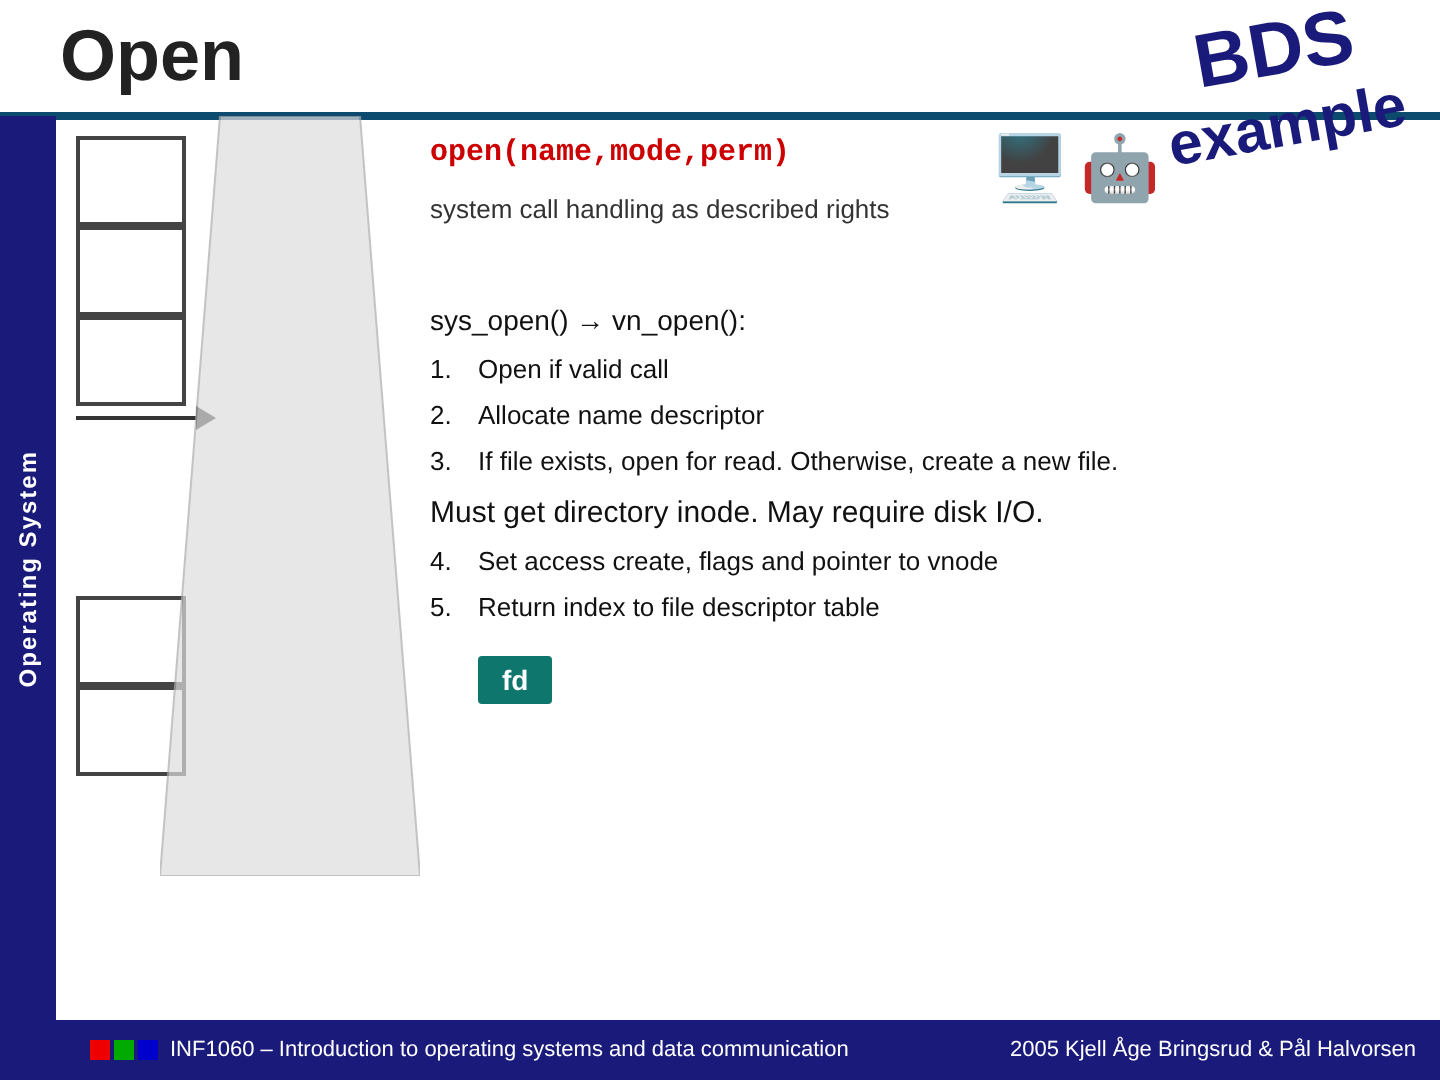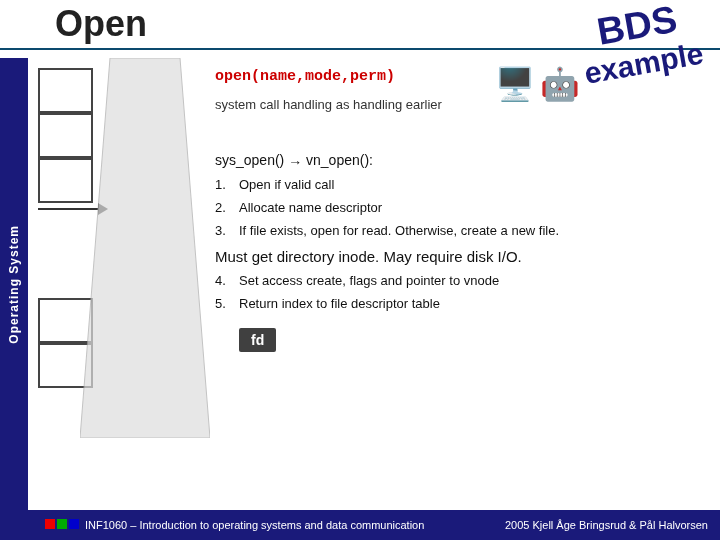--- a/index.html
+++ b/index.html
@@ -9,26 +9,26 @@
       background: #fff;
       font-family: Arial, sans-serif;
       overflow: hidden;
       position: relative;
     }
 
     
     .header {
       position: absolute;
       top: 0; left: 0; right: 0;
-      height: 50px;
+      height: 60px;
       background: #fff;
-      border-bottom: 2px solid #0c4a6e;
+      border-bottom: 4px solid #0c4a6e;
       display: flex;
       align-items: center;
-      padding-left: 55px;
+      padding-left: 30px;
     }
 
     .title {
       font-size: 36px;
       font-weight: bold;
       color: #222;
     }
 
     
     .bds-watermark {
@@ -212,21 +212,21 @@
     .step-sub {
       font-size: 15px;
       color: #111;
       margin-bottom: 5px;
       line-height: 1.4;
     }
 
     
     .fd-badge {
       display: inline-block;
-      background: #404040;
+      background: #0f766e;
       color: #fff;
       font-size: 14px;
       font-weight: bold;
       padding: 4px 12px;
       margin-top: 10px;
       margin-left: 24px;
       border-radius: 2px;
     }
 
     
@@ -292,21 +292,21 @@
   </svg>
 </div>
 
 <div class="icons-area">
   <span class="monitor-icon">🖥️</span>
   <span class="robot-icon">🤖</span>
 </div>
 
 <div class="main-content">
   <div class="open-call">open(name,mode,perm)</div>
-  <div class="system-call-desc">system call handling as handling earlier</div>
+  <div class="system-call-desc">system call handling as described rights</div>
 
   <div class="sys-open-line">
     <span>sys_open()</span>
     <span>→</span>
     <span>vn_open():</span>
   </div>
 
   <ul class="steps-list">
     <li>
       <span class="step-num">1.</span>
@@ -330,21 +330,21 @@
     <li>
       <span class="step-num">5.</span>
       <span class="step-text">Return index to file descriptor table</span>
     </li>
   </ul>
 
   <div class="fd-badge">fd</div>
 </div>
 
 <div class="footer">
-  <div style="display:flex; align-items:flex-start; gap:6px;padding-left:33px;">
+  <div style="display:flex; align-items:center; gap:6px;padding-left:33px;">
     <div style="display:flex; gap:2px;">
       <span class="sq" style="background:#e00;"></span>
       <span class="sq" style="background:#0a0;"></span>
       <span class="sq" style="background:#00c;"></span>
     </div>
     <span class="footer-left">INF1060 – Introduction to operating systems and data communication</span>
   </div>
   <span class="footer-right">2005  Kjell Åge Bringsrud &amp; Pål Halvorsen</span>
 </div>
 

